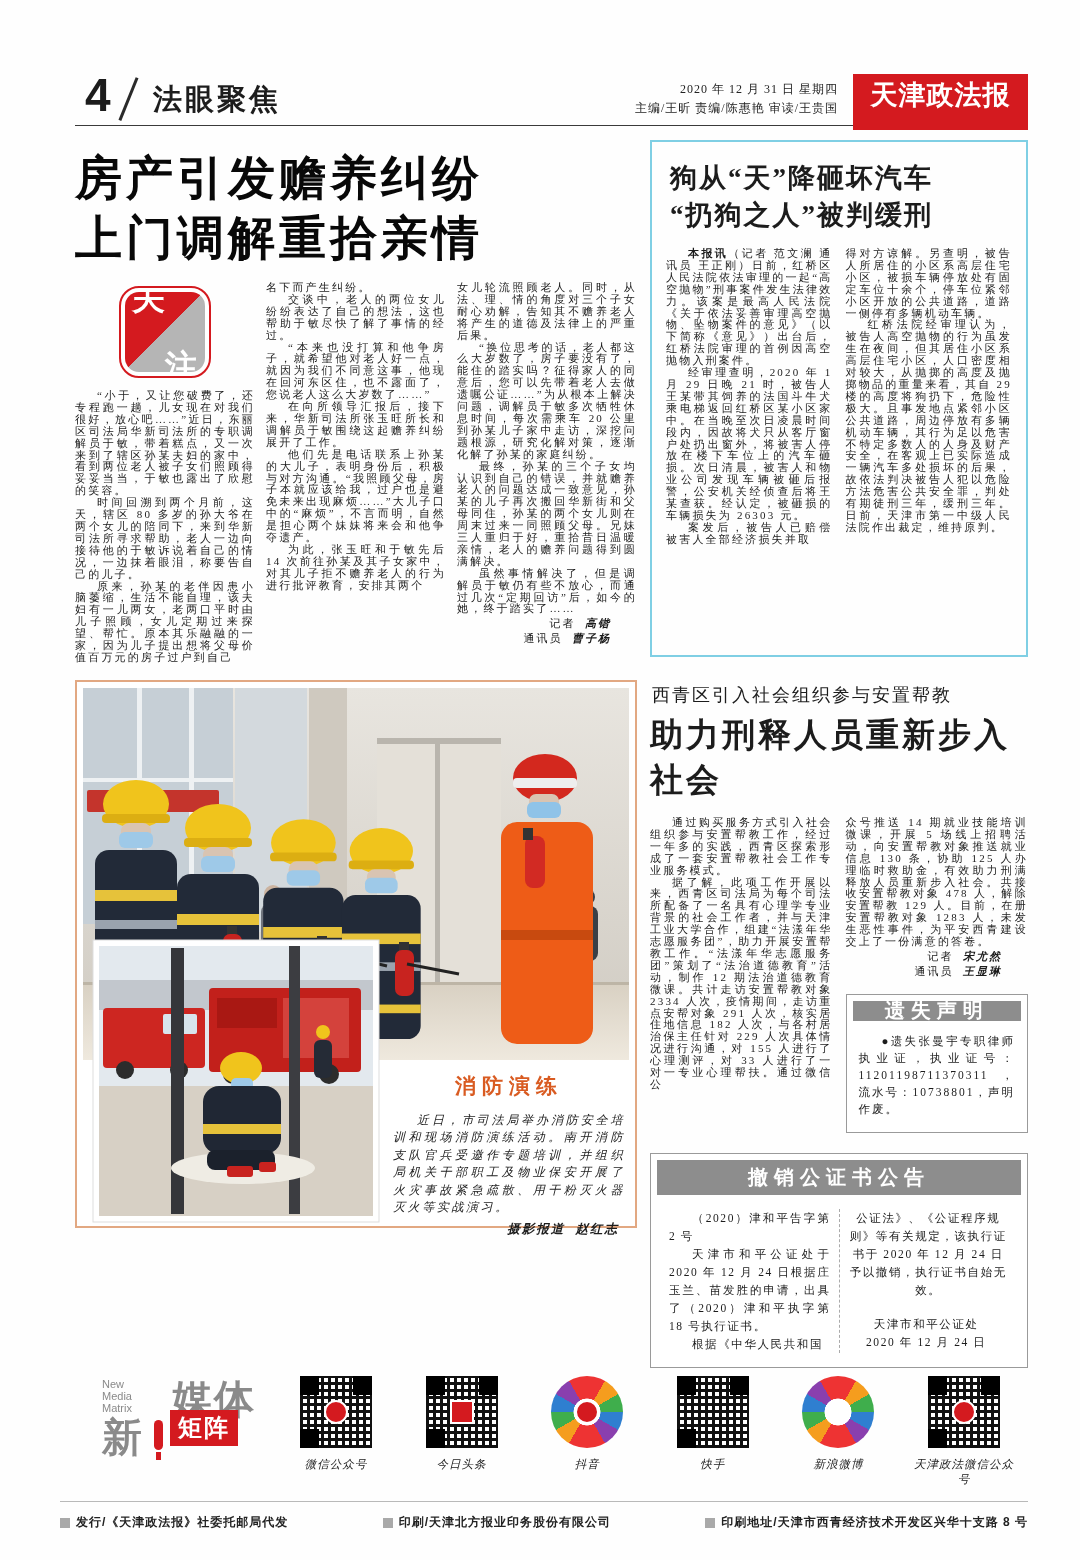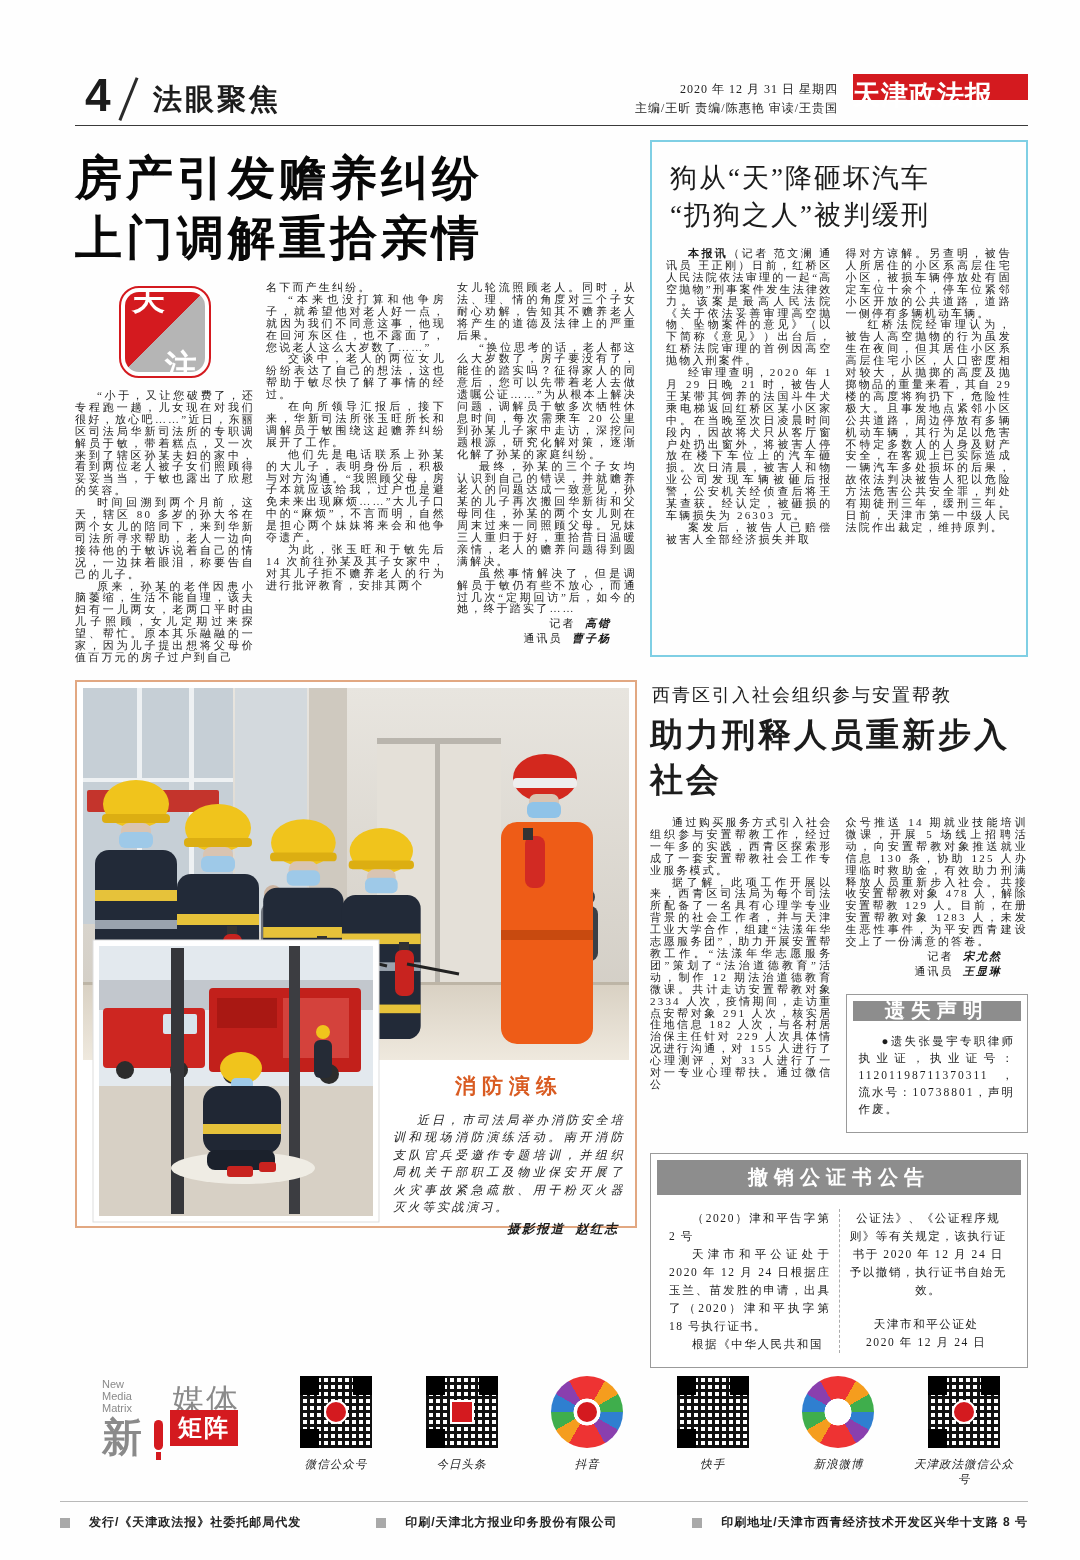--- a/index.html
+++ b/index.html
@@ -13,23 +13,23 @@
   .topbar { position:absolute; left:75px; top:76px; width:953px; height:50px;
             border-bottom:1.5px solid #3a3a3a; }
   .pageno { font-family:"Liberation Sans","DejaVu Sans",sans-serif; font-size:46px; font-weight:bold;
             position:absolute; left:10px; top:-8px; }
   .slash  { position:absolute; left:52px; top:0; width:2.5px; height:46px; background:#2a2a2a;
             transform:rotate(22deg); }
   .section{ position:absolute; left:78px; top:4px; font-family:"Liberation Sans","DejaVu Sans",sans-serif;
             font-size:29px; font-weight:900; letter-spacing:3px; }
   .pub-info{ position:absolute; right:190px; top:4px; text-align:right;
              font-size:12px; line-height:19px; color:#222; letter-spacing:1px;}
-  .masthead{ position:absolute; right:0; top:-2px; width:175px; height:26px; background:#d41a1f;
+  .masthead{ position:absolute; right:0; top:-2px; width:175px; height:56px; background:#d41a1f;
              color:#fff; font-family:"Liberation Sans","DejaVu Sans",sans-serif; font-weight:900;
-             font-size:27px; letter-spacing:1px; text-align:left; line-height:42px; }
+             font-size:27px; letter-spacing:1px; text-align:center; line-height:42px; }
   
   .bodytext { font-size:11px; line-height:11.9px; letter-spacing:2.2px; text-align:justify; }
   .bodytext p { text-indent:2em; }
   .bodytext p.cont { text-indent:0; }
   .byline { text-align:right; padding-right:26px; font-size:11px; letter-spacing:2px; margin-top:3px;}
   .byline b { font-style:italic; }
   
   .left-col { position:absolute; left:75px; top:148px; width:562px; }
   .lead-title { font-family:"Liberation Sans","DejaVu Sans",sans-serif; font-weight:900;
                 font-size:47px; line-height:60px; letter-spacing:4px; color:#080808; }
@@ -48,21 +48,21 @@
   .photo-caption { position:absolute; left:316px; top:390px; width:232px; }
   .pc-title { color:#d95b21; font-weight:bold; font-size:21px; letter-spacing:6px; text-align:center;
               margin-bottom:12px;}
   .pc-body { font-style:italic; font-size:12px; line-height:17.5px; letter-spacing:2.6px;
              text-align:justify; text-indent:2em; }
   .pc-credit { font-style:italic; font-weight:bold; font-size:12.5px; letter-spacing:2px;
                text-align:right; margin-top:4px; padding-right:6px; }
   
   .right-col { position:absolute; left:650px; top:140px; width:378px; }
   .dog-box { border:2.5px solid #7fcfe4; padding:16px 14px 12px; height:517px; }
-  .dog-title { font-size:27px; font-weight:normal; line-height:37px; letter-spacing:2px; margin:2px 0 14px 4px; }
+  .dog-title { font-size:27px; font-weight:bold; line-height:37px; letter-spacing:2px; margin:2px 0 14px 4px; }
   .two-cols { display:flex; gap:13px; }
   .two-cols .col { flex:1; }
   .kicker { font-size:18px; letter-spacing:2px; margin:26px 0 6px 2px; }
   .release-title { font-size:33px; font-weight:bold; letter-spacing:3px; margin:0 0 14px 0; }
   
   .notice { border:1px solid #9a9a9a; margin-top:16px; background:#fff; }
   .notice-head { background:#8d8d8d; color:#fff; font-weight:bold; text-align:center;
                  font-size:20px; letter-spacing:6px; padding:4px 0; margin:6px 6px 10px; }
   .loss-body { padding:2px 12px 14px; font-size:11.5px; line-height:17px; letter-spacing:2px;
                text-align:justify; text-indent:2em;}
@@ -74,21 +74,21 @@
   .revoke-cols p { text-indent:2em; }
   .revoke-cols p.cont { text-indent:0;text-align:center; }
   .sign { text-align:right; padding-right:4px; }
   .sign1 { margin-top:16px; }
   
   .footer { position:absolute; left:60px; top:1376px; width:968px; }
   .media-row { display:flex; align-items:flex-start; }
   .nmm-logo { width:212px; position:relative; height:92px;
               font-family:"Liberation Sans","DejaVu Sans",sans-serif; }
   .nmm-en { position:absolute; left:42px; top:2px; font-size:11px; line-height:12px; color:#8a8a8a; }
-  .nmm-cn-top { position:absolute; left:112px; top:-4px; font-size:32px; font-weight:400; color:#8a8a8a; letter-spacing:2px;margin-top:7px;}
+  .nmm-cn-top { position:absolute; left:112px; top:-4px; font-size:40px; font-weight:700; color:#8a8a8a; letter-spacing:2px;}
   .nmm-cn-left { position:absolute; left:42px; top:34px; font-size:40px; font-weight:900; color:#8a8a8a; }
   .nmm-mic { position:absolute; left:94px; top:44px; width:9px; height:30px; background:#d41a1f; border-radius:5px;}
   .nmm-mic:after { content:""; position:absolute; left:2px; top:32px; width:5px; height:8px; background:#d41a1f; }
   .nmm-box { position:absolute; left:110px; top:34px; background:#d41a1f; color:#fff;
              font-size:24px; font-weight:900; letter-spacing:2px; padding:2px 8px; }
   .qr-strip { flex:1; display:flex; justify-content:space-between; padding:0 10px; }
   .qr-item { text-align:center; width:108px; }
   .qr { position:relative; width:72px; height:72px; margin:0 auto;
         background:
           linear-gradient(#000,#000) 0 0/19px 19px no-repeat,
@@ -109,21 +109,21 @@
           #fff; }
   .qr-badge { position:absolute; left:24px; top:24px; width:24px; height:24px; background:#d41a1f;
               border:2px solid #fff; }
   .qr-badge.circle { border-radius:50%; }
   .qr-label { margin-top:9px; font-size:11.5px; letter-spacing:1px; color:#222;
               font-family:"Liberation Sans","DejaVu Sans",sans-serif;font-style:italic; }
   .bottom-row { display:flex; justify-content:space-between; border-top:1.5px solid #b9b9b9;
                 margin-top:14px; padding-top:12px;
                 font-family:"Liberation Sans","DejaVu Sans",sans-serif;
                 font-size:12px; font-weight:bold; letter-spacing:1px; color:#222; }
-  .b-item { display:flex; align-items:center; gap:19px; }
+  .b-item { display:flex; align-items:center; gap:6px; }
   .sq { display:inline-block; width:10px; height:10px; background:#a9a9a9; }
 </style>
 </head>
 <body>
 
 <div class="page">
 
   <header class="topbar">
     <span class="pageno">4</span>
     <span class="slash"></span>
@@ -152,22 +152,22 @@
         </div>
         <div>
             <p>“小于，又让您破费了，还专程跑一趟，儿女现在对我们很好，放心吧……”近日，东丽区司法局华新司法所的专职调解员于敏，带着糕点，又一次来到了辖区孙某夫妇的家中，看到两位老人被子女们照顾得妥妥当当，于敏也露出了欣慰的笑容。</p>
             <p>时间回溯到两个月前，这天，辖区 80 多岁的孙大爷在两个女儿的陪同下，来到华新司法所寻求帮助，老人一边向接待他的于敏诉说着自己的情况，一边抹着眼泪，称要告自己的儿子。</p>
             <p>原来，孙某的老伴因患小脑萎缩，生活不能自理，该夫妇有一儿两女，老两口平时由儿子照顾，女儿定期过来探望、帮忙。原本其乐融融的一家，因为儿子提出想将父母价值百万元的房子过户到自己</p>
           </div>
       </div>
       <div class="col">
         <p class="cont">名下而产生纠纷。</p>
         <div>
+            <p>交谈中，老人的两位女儿纷纷表达了自己的想法，这也帮助于敏尽快了解了事情的经过。</p>
             <p>“本来也没打算和他争房子，就希望他对老人好一点，就因为我们不同意这事，他现在回河东区住，也不露面了，您说老人这么大岁数了……”</p>
-            <p>交谈中，老人的两位女儿纷纷表达了自己的想法，这也帮助于敏尽快了解了事情的经过。</p>
             <p>在向所领导汇报后，接下来，华新司法所张玉旺所长和调解员于敏围绕这起赡养纠纷展开了工作。</p>
             <p>他们先是电话联系上孙某的大儿子，表明身份后，积极与对方沟通。“我照顾父母，房子本就应该给我，过户也是避免未来出现麻烦……”大儿子口中的“麻烦”，不言而明，自然是担心两个妹妹将来会和他争夺遗产。</p>
             <p>为此，张玉旺和于敏先后 14 次前往孙某及其子女家中，对其儿子拒不赡养老人的行为进行批评教育，安排其两个</p>
           </div>
       </div>
       <div class="col">
         <p class="cont">女儿轮流照顾老人。同时，从法、理、情的角度对三个子女耐心劝解，告知其不赡养老人将产生的道德及法律上的严重后果。</p>
         <div>
             <p>“换位思考的话，老人都这么大岁数了，房子要没有了，能住的踏实吗？征得家人的同意后，您可以先带着老人去做遗嘱公证……”为从根本上解决问题，调解员于敏多次牺牲休息时间，每次需乘车 20 公里到孙某儿子家中走访，深挖问题根源，研究化解对策，逐渐化解了孙某的家庭纠纷。</p>
             <p>最终，孙某的三个子女均认识到自己的错误，并就赡养老人的问题达成一致意见，孙某的儿子再次搬回华新街和父母同住，孙某的两个女儿则在周末过来一同照顾父母。兄妹三人重归于好，重拾昔日温暖亲情，老人的赡养问题得到圆满解决。</p>

